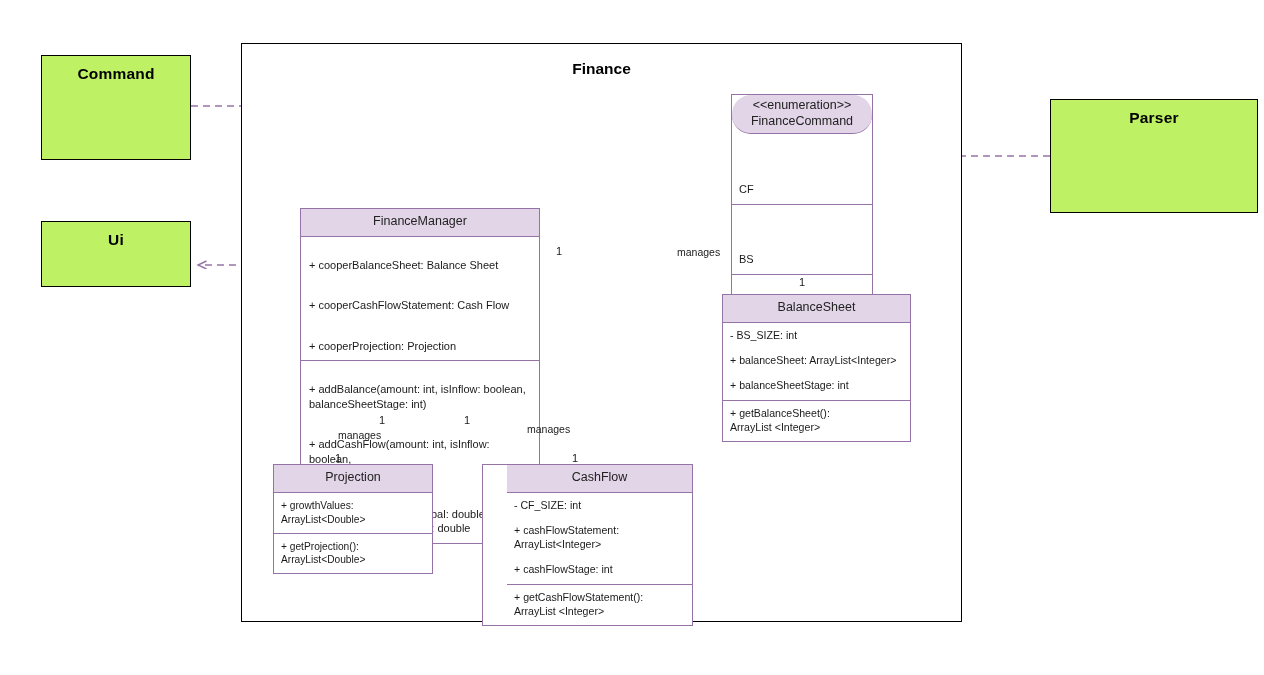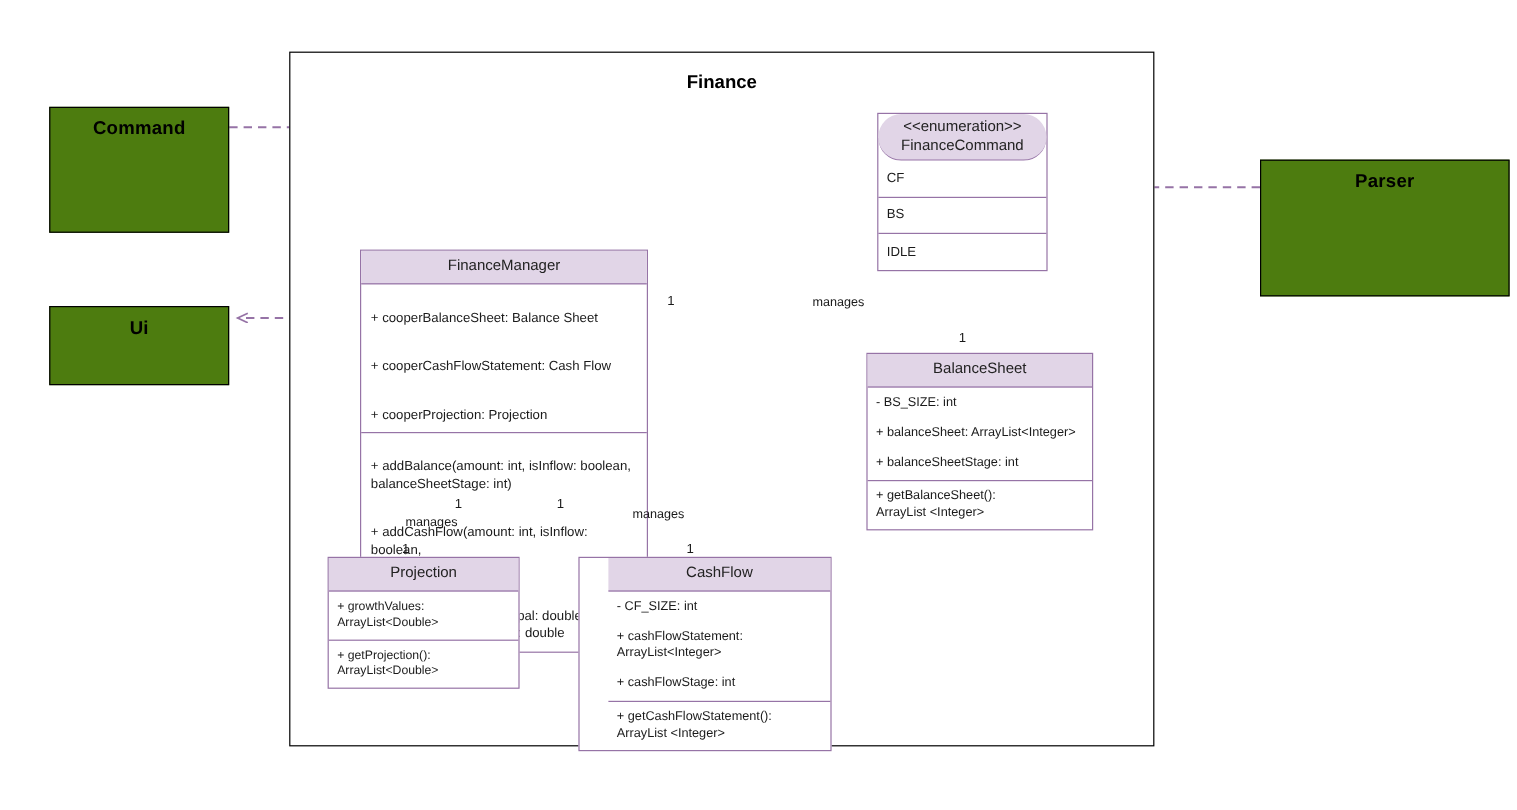--- a/index.html
+++ b/index.html
@@ -20,24 +20,23 @@
     left: 0;
     top: 0;
     width: 1264px;
     height: 675px;
     pointer-events: none;
   }
 
   
   .plain-box {
     position: absolute;
-    background: #4d7c0f;
+    background: #bef264;
     border: 1.6px solid #000000;
     box-sizing: border-box;
-    margin-top: 34px;
   }
   .plain-box .plain-title {
     display: block;
     text-align: center;
     font-weight: bold;
     font-size: 15.5px;
     color: #000000;
     margin-top: 9px;
     letter-spacing: 0.2px;
   }
@@ -102,20 +101,21 @@
     font-size: 10.2px;
   }
   .uml.fm .row {
     font-size: 11px;
     padding: 6px 7px 6px 8px;
     margin-top: 14px;
   }
   .uml.enumbox .row {
     font-size: 11px;
     padding: 6.5px 7px 6.5px 7px;
+    margin-top: 40px;
   }
 
   
   .edge-label {
     position: absolute;
     font-size: 10.5px;
     color: #1a1a1a;
     white-space: nowrap;
   }
   .mult-label {

